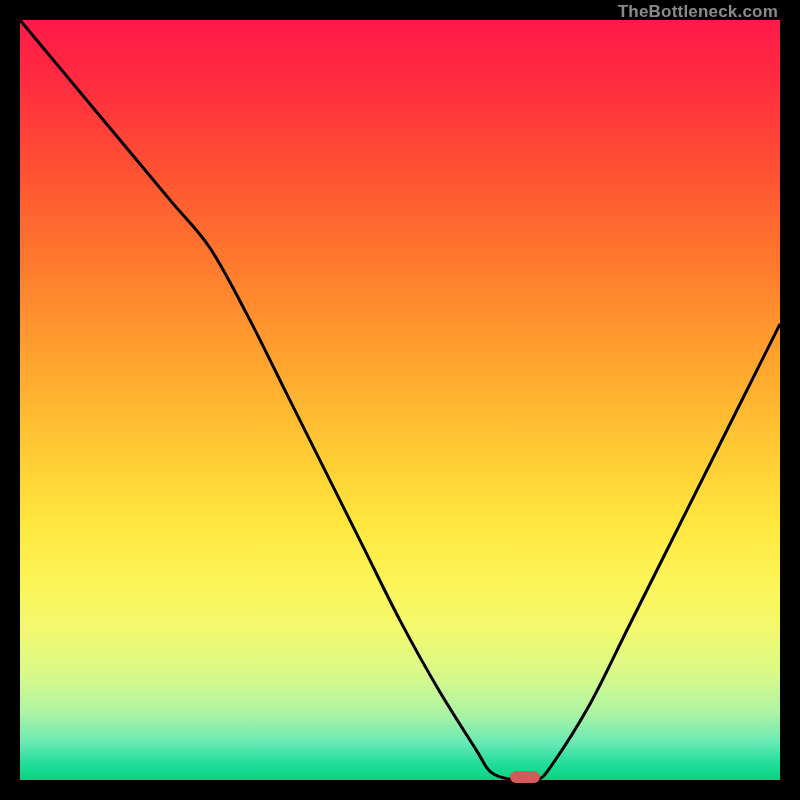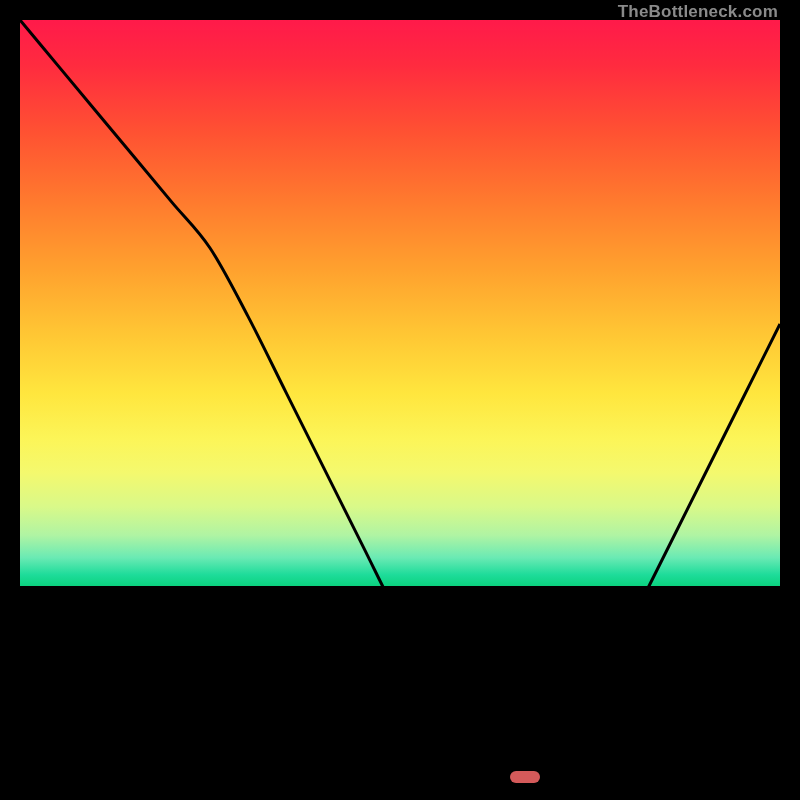--- a/index.html
+++ b/index.html
@@ -8,21 +8,21 @@
     width: 800px;
     height: 800px;
     background: #000000;
     overflow: hidden;
   }
   .frame {
     position: absolute;
     left: 20px;
     top: 20px;
     width: 760px;
-    height: 566px;
+    height: 760px;
     background: #ffffff;
   }
   .gradient {
     position: absolute;
     left: 0;
     top: 0;
     width: 100%;
     height: 100%;
     background: linear-gradient(
       to bottom,

